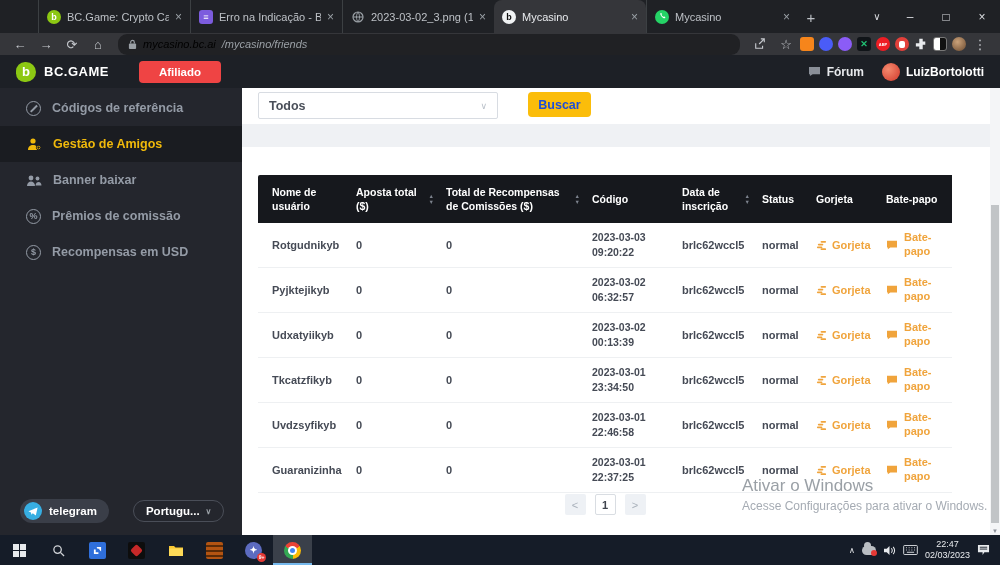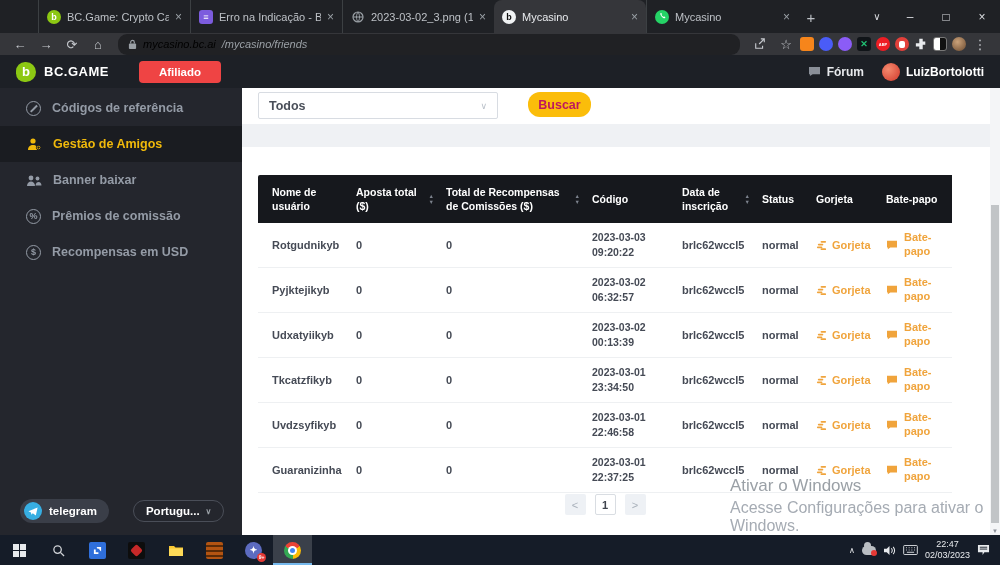--- a/index.html
+++ b/index.html
@@ -52,41 +52,41 @@
   .tgpill{background:#3a3e48;border-radius:14px;display:flex;align-items:center;gap:7px;padding:3px 12px 3px 4px;color:#fff;font-size:11.5px;font-weight:bold;}
   .tgcircle{width:18px;height:18px;border-radius:50%;background:#37aee2;display:flex;align-items:center;justify-content:center;}
   .langpill{border:1px solid #4a4e58;border-radius:14px;padding:4px 12px;color:#fff;font-size:11.5px;font-weight:bold;display:flex;align-items:center;gap:6px;}
   .langpill .chev{font-size:8px;color:#9aa0a6;}
 
   
   .content{position:absolute;left:242px;top:88px;right:0;bottom:30px;background:#eff1f4;}
   .filtercard{position:absolute;top:0;left:0;right:10px;height:36px;background:#fff;}
   .selectbox{position:absolute;left:16px;top:4px;width:240px;height:27px;border:1px solid #d8dce2;border-radius:2px;background:#fff;display:flex;align-items:center;justify-content:space-between;padding:0 10px;font-size:12.5px;font-weight:bold;color:#4a4f59;}
   .selectbox .chev{color:#b9c0c9;font-size:9px;font-weight:normal;}
-  .buscar{position:absolute;left:286px;top:4px;width:63px;height:25px;background:#fbbd0a;border-radius:12px;color:#be185d;font-size:12.5px;font-weight:bold;display:flex;align-items:center;justify-content:center;}
+  .buscar{position:absolute;left:286px;top:4px;width:63px;height:25px;background:#fbbd0a;border-radius:4px;color:#1d4ed8;font-size:12.5px;font-weight:bold;display:flex;align-items:center;justify-content:center;}
   .tablecard{position:absolute;top:59px;left:0;right:10px;bottom:0;background:#fff;}
   .grid{position:absolute;left:16px;top:28px;width:694px;display:grid;grid-template-columns:86px 90px 146px 90px 80px 54px 70px 78px;}
   .hc{background:#16181d;color:#fff;font-size:10.5px;font-weight:bold;height:48px;display:flex;align-items:center;padding-left:12px;line-height:1.35;}
   .hc:first-child{padding-left:14px;border-radius:2px 0 0 0;}
   .hc:last-child{border-radius:0 2px 0 0;}
   .sorter{display:flex;flex-direction:column;margin-left:7px;color:#7d838e;font-size:5.5px;line-height:1.1;}
   .cell{height:45px;display:flex;align-items:center;padding-left:12px;font-size:11px;font-weight:bold;color:#454a55;border-bottom:1px solid #eef0f2;}
   .cell.first{padding-left:14px;}
   .dcell{flex-direction:column;align-items:flex-start;justify-content:center;line-height:1.45;font-size:10.5px;}
   .orange{color:#f0a43c;}
   .tipcell{gap:5px;}
   .chatcell{gap:6px;}
   .chatlbl{width:36px;line-height:1.25;}
   .pager{position:absolute;left:16px;top:347px;width:694px;display:flex;justify-content:center;gap:9px;}
   .pbtn{width:21px;height:21px;border-radius:2px;display:flex;align-items:center;justify-content:center;font-size:11px;}
   .pnav{background:#eef1f5;color:#a8b0ba;}
   .pcur{background:#fff;border:1px solid #d9dde2;color:#3f444e;font-weight:bold;}
-  .watermark{position:absolute;left:488px;top:388px;color:#9aa0a6;z-index:5;}
+  .watermark{position:absolute;left:500px;top:388px;color:#9aa0a6;z-index:5;}
   .wm1{font-size:17px;}
-  .wm2{font-size:16px;color:#a5abb3;margin-top:3px;}
+  .wm2{font-size:12px;color:#a5abb3;margin-top:3px;}
   .vscroll{position:absolute;right:0;top:0;bottom:0;width:10px;background:#f4f5f7;}
   .vthumb{position:absolute;left:1px;top:117px;width:8px;height:318px;background:#c1c4c7;}
   .varrow{position:absolute;bottom:1px;left:0;width:10px;text-align:center;font-size:6px;color:#8a8f98;}
 
   
   .taskbar{position:absolute;left:0;right:0;bottom:0;height:30px;background:#151c28;display:flex;align-items:stretch;color:#e8eaed;}
   .tslot{width:39px;display:flex;align-items:center;justify-content:center;}
   .tslot.active{background:rgba(255,255,255,.16);box-shadow:inset 0 -2px 0 #76b9ed;}
   .ticon{width:17px;height:17px;border-radius:2px;display:flex;align-items:center;justify-content:center;font-size:9px;font-weight:bold;position:relative;}
   .amd{background:#2f6fdb;color:#fff;}

